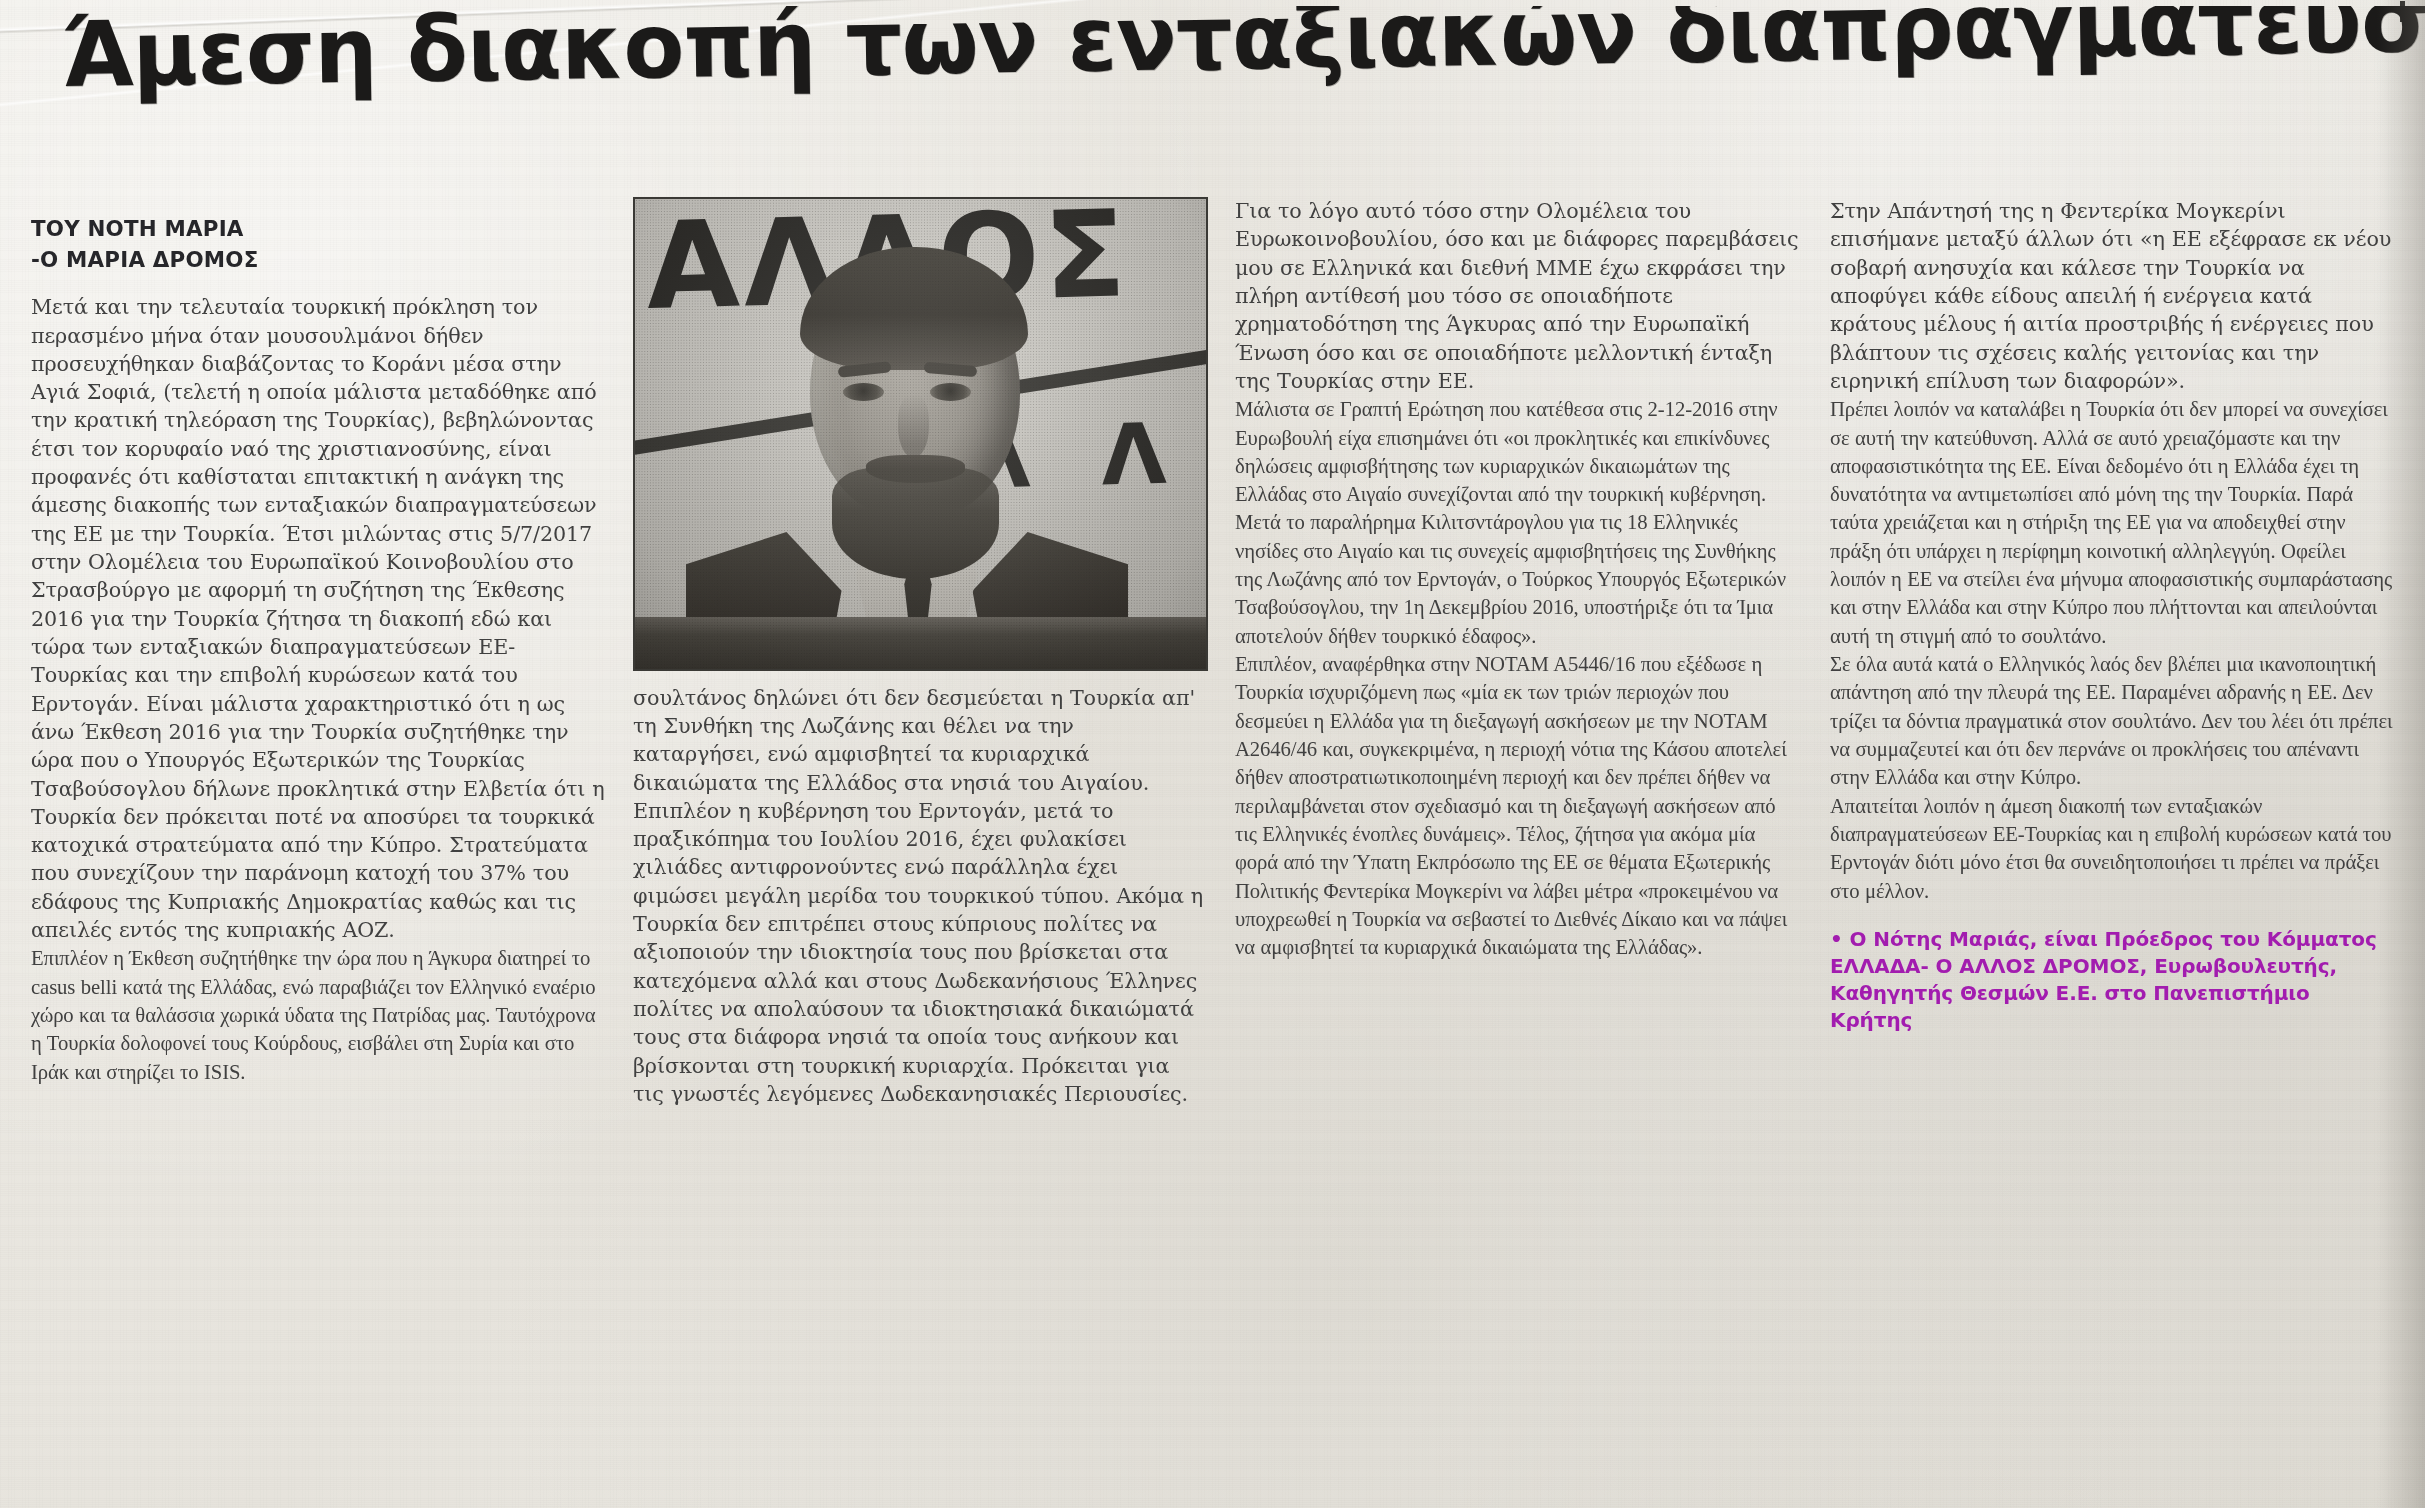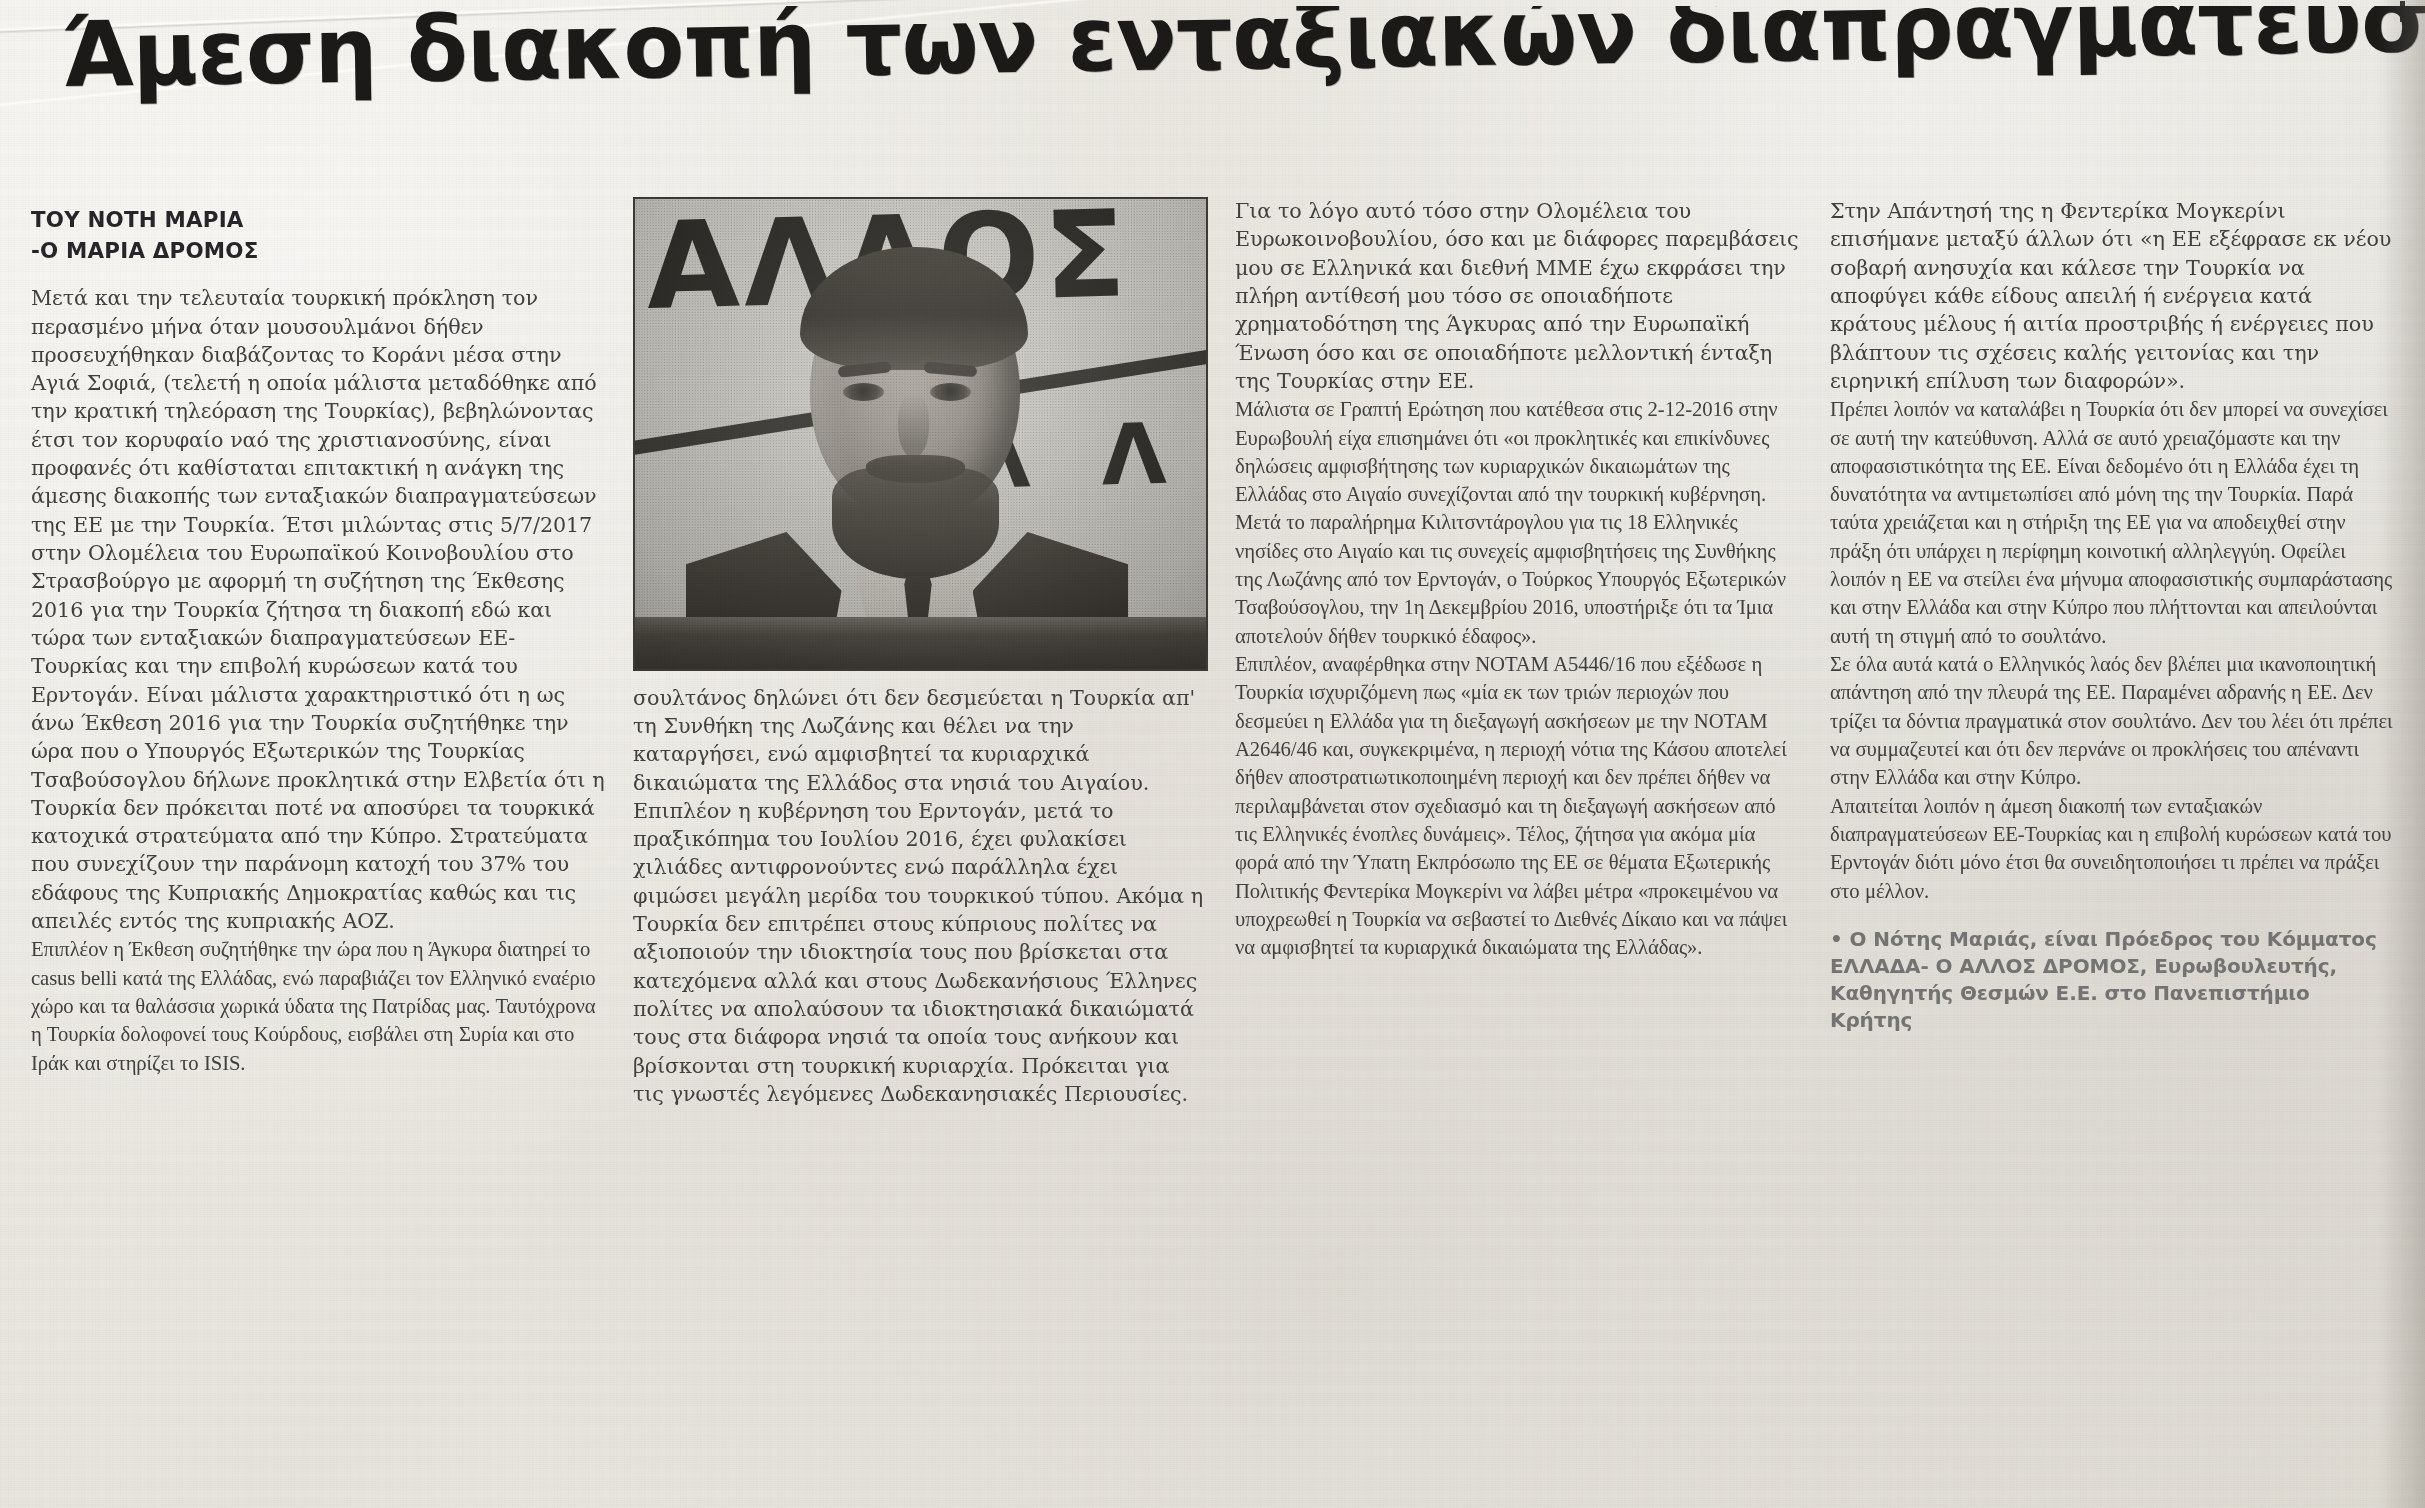--- a/index.html
+++ b/index.html
@@ -128,42 +128,42 @@
   }
   .col.col3, .col.col4 { width: 567px; flex: 0 0 567px; }
 
   .byline {
     font-family: "DejaVu Sans", sans-serif;
     font-weight: bold;
     font-size: 21.4px;
     line-height: 1.43;
     letter-spacing: 0.2px;
     color: #26262a;
-    margin: 8px 0 18px 0;
+    margin: 17px 0 18px 0;
   }
   .byline div { white-space: nowrap; }
 
   p.body {
     font-family: "DejaVu Serif", serif;
     font-size: 20.7px;
     line-height: 1.368;
     color: #404040;
     margin: 0;
     text-align: left;
     letter-spacing: -0.1px;
     word-spacing: 0.4px;
   }
   p.body + p.body { margin-top: 0; font-family: Liberation Serif, serif; }
 
   .bio {
     font-family: "DejaVu Sans", sans-serif;
     font-weight: bold;
     font-size: 20px;
     line-height: 1.36;
-    color: #737373;
+    color: #a21caf;
     margin-top: 21px;
     letter-spacing: -0.1px;
   }
 
   
   .photo {
     position: relative;
     width: 571px;
     height: 470px;
     margin: 0 0 12.6px 0;

